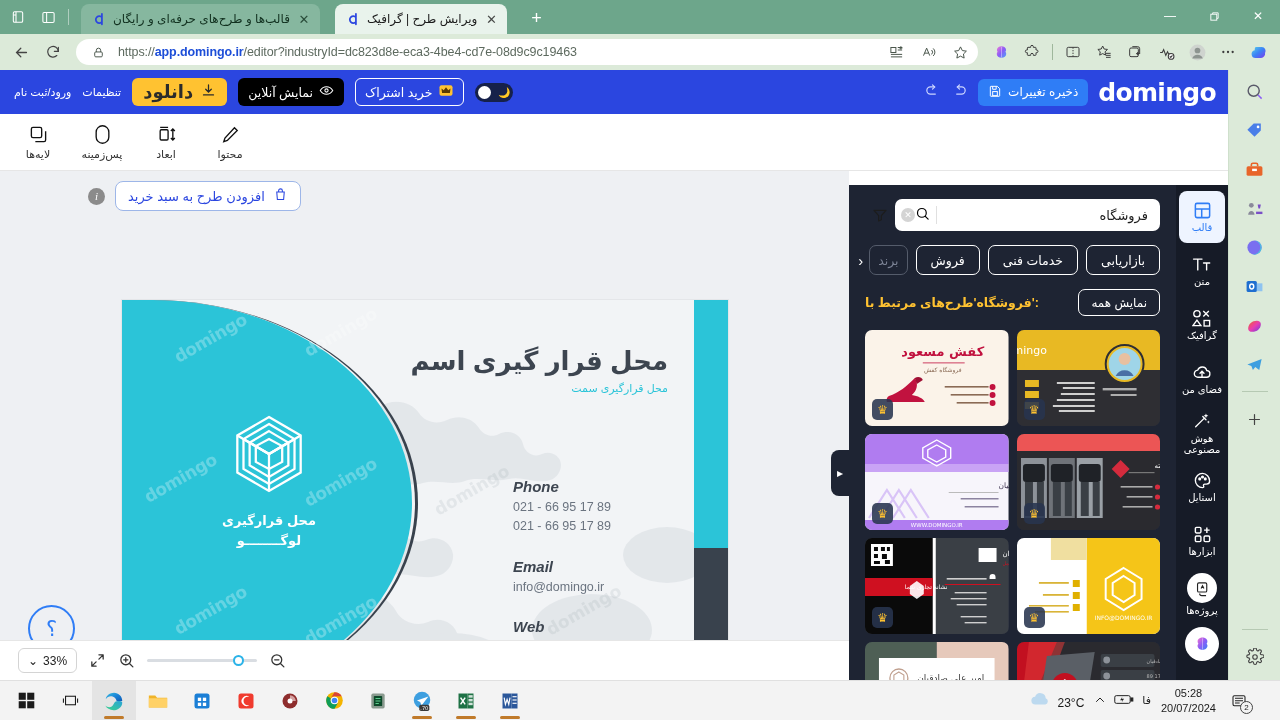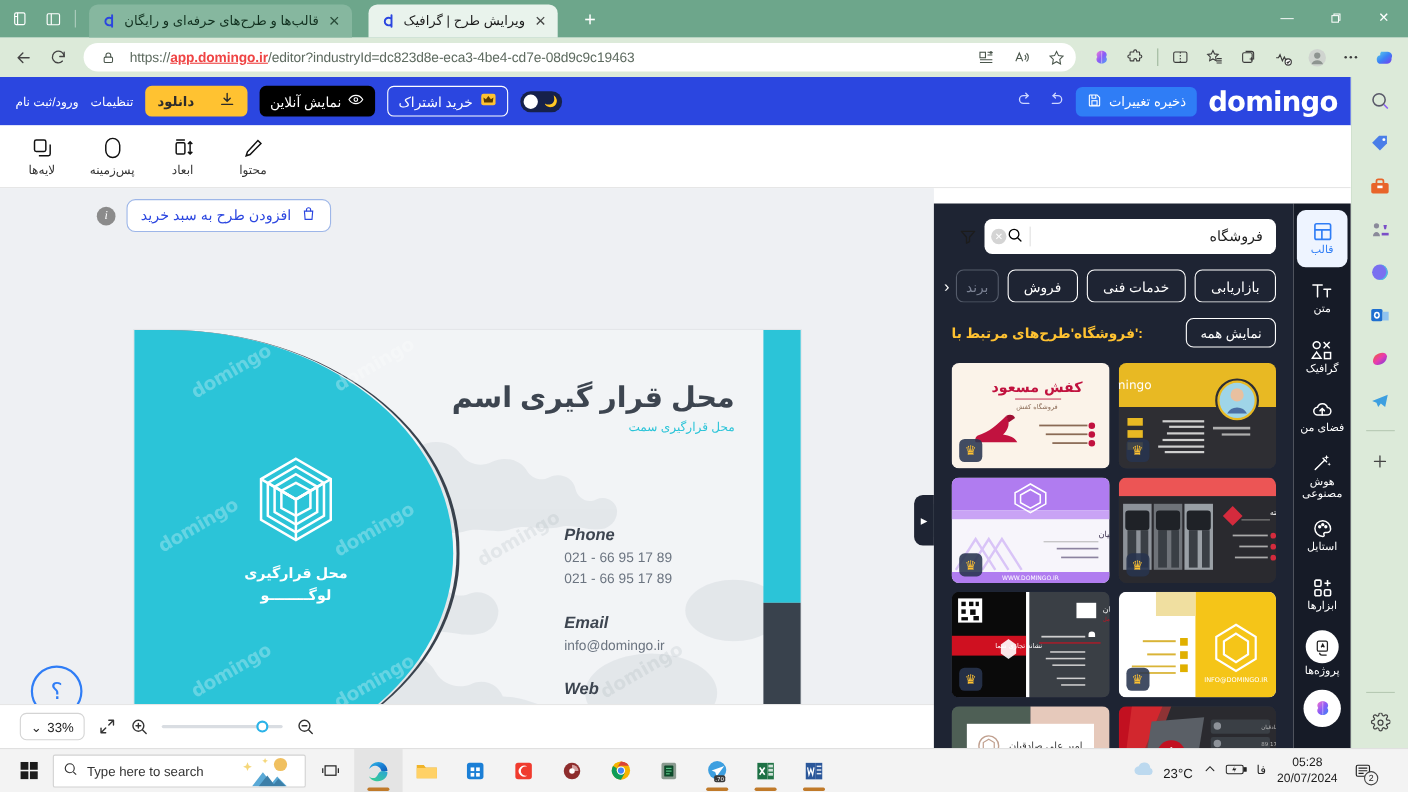--- a/index.html
+++ b/index.html
@@ -45,21 +45,21 @@
   .navbar { height: 36px; background: #dcead9; display: flex; align-items: center;
             direction: ltr; padding: 0 6px; gap: 2px; }
   .navicon { width: 30px; height: 28px; display: flex; align-items: center; justify-content: center;
              color: #444; border-radius: 4px; }
   .omnibox {
     flex: 1; height: 26px; background: #fff; border-radius: 14px; display: flex; align-items: center;
     padding: 0 6px 0 10px; margin: 0 6px; gap: 8px; min-width: 0;
   }
   .omnibox .url { font-size: 12.5px; color: #5d6a5f; white-space: nowrap; overflow: hidden;
                   text-overflow: ellipsis; flex: 1; direction: ltr; letter-spacing: -.1px; }
-  .omnibox .url b { color: #ef4444; font-weight: 600; text-decoration: underline; }
+  .omnibox .url b { color: #1d4ed8; font-weight: 600; }
   .obicon { width: 24px; height: 24px; display: flex; align-items: center; justify-content: center; color: #4a564c; }
   .toolicons { display: flex; align-items: center; gap: 1px; }
   .tbi { width: 30px; height: 28px; display: flex; align-items: center; justify-content: center;
          color: #3c3c3c; border-radius: 4px; }
 
   
   .page { position: absolute; top: 70px; left: 0; width: 1280px; height: 610px;
           background: #fff; display: flex; direction: ltr; }
   .viewport { width: 1228px; height: 610px; position: relative; overflow: hidden; background:#fff; }
 
@@ -81,21 +81,21 @@
   .dh-right { display: flex; align-items: center; gap: 11px; }
   .toggle-pill { width: 38px; height: 19px; border-radius: 12px; background: #16214a;
                  display: flex; align-items: center; padding: 0 3px; justify-content: space-between; }
   .toggle-pill .moon { color: #fff; font-size: 10px; }
   .toggle-pill .knob { width: 13px; height: 13px; border-radius: 50%; background: #fff; }
   .btn-sub { border: 1px solid #fff; color: #fff; border-radius: 6px; height: 28px; display: flex;
              align-items: center; gap: 6px; padding: 0 9px; font-size: 12.5px; }
   .btn-online { background: #000000; color: #fff; border-radius: 6px; height: 28px; display: flex;
                 align-items: center; gap: 6px; padding: 0 10px; font-size: 12.5px; }
   .btn-dl { background: #ffc231; color: #2b2b2b; border-radius: 6px; height: 28px; display: flex;
-            align-items: center; gap: 22px; padding: 0 11px; font-size: 12px; font-weight: 600; }
+            align-items: center; gap: 8px; padding: 0 11px; font-size: 18px; font-weight: 600; }
   .dh-link { color: #fff; font-size: 11px; }
 
   
   .toolstrip { height: 57px; background: #fff; border-bottom: 1px solid #e6e6e6; display: flex;
                direction: ltr; align-items: center; padding-left: 16px; gap: 20px; }
   .tool { width: 44px; display: flex; flex-direction: column; align-items: center; gap: 3px; }
   .tool .ticon { height: 22px; display: flex; align-items: center; justify-content: center; color: #111; }
   .tool .tlab { font-size: 11px; color: #333; direction: rtl; white-space: nowrap; }
 
   
@@ -1070,38 +1070,20 @@
 
   <div class="taskbar">
     <div class="tb-start">
       <svg width="17" height="17" viewBox="0 0 24 24">
           <rect x="1" y="1" width="10" height="10" fill="#1b1b1b"></rect>
           <rect x="13" y="1" width="10" height="10" fill="#1b1b1b"></rect>
           <rect x="1" y="13" width="10" height="10" fill="#1b1b1b"></rect>
           <rect x="13" y="13" width="10" height="10" fill="#1b1b1b"></rect>
         </svg>
     </div>
-    <div class="tb-search">
-      <span>
-        <svg width="14" height="14" viewBox="0 0 24 24" fill="none" stroke="#333" stroke-width="1.8">
-            <circle cx="11" cy="11" r="7"></circle>
-            <path d="M16.5 16.5L21 21"></path>
-          </svg>
-      </span>
-      <span class="sph">Type here to search</span>
-      <svg width="56" height="28" viewBox="0 0 56 28" style="flex:0 0 56px">
-        <circle cx="42" cy="8" r="6" fill="#f0c060"></circle>
-        <path d="M16 28l10-13 8 10 5-6 9 9z" fill="#5aa9d6"></path>
-        <path d="M22 28l8-10 6 8 4-5 7 7z" fill="#3d7fa8"></path>
-        <g fill="#f5d77a">
-            <path d="M12 6l1.2 2.8L16 10l-2.8 1.2L12 14l-1.2-2.8L8 10l2.8-1.2z"></path>
-            <path d="M28 2l.8 1.8L30.6 4.6 28.8 5.4 28 7.2 27.2 5.4 25.4 4.6 27.2 3.8z"></path>
-          </g>
-      </svg>
-    </div>
     <div class="tb-item">
       <svg width="17" height="17" viewBox="0 0 24 24" fill="none" stroke="#1b1b1b" stroke-width="1.5">
           <rect x="5" y="6" width="14" height="12"></rect>
           <path d="M2 9v6M22 9v6"></path>
         </svg>
     </div>
     <div class="tb-item act">
       <svg width="22" height="22" viewBox="0 0 24 24">
         <defs>
             <linearGradient id="eg" x1="0" y1="0" x2="1" y2="1">

